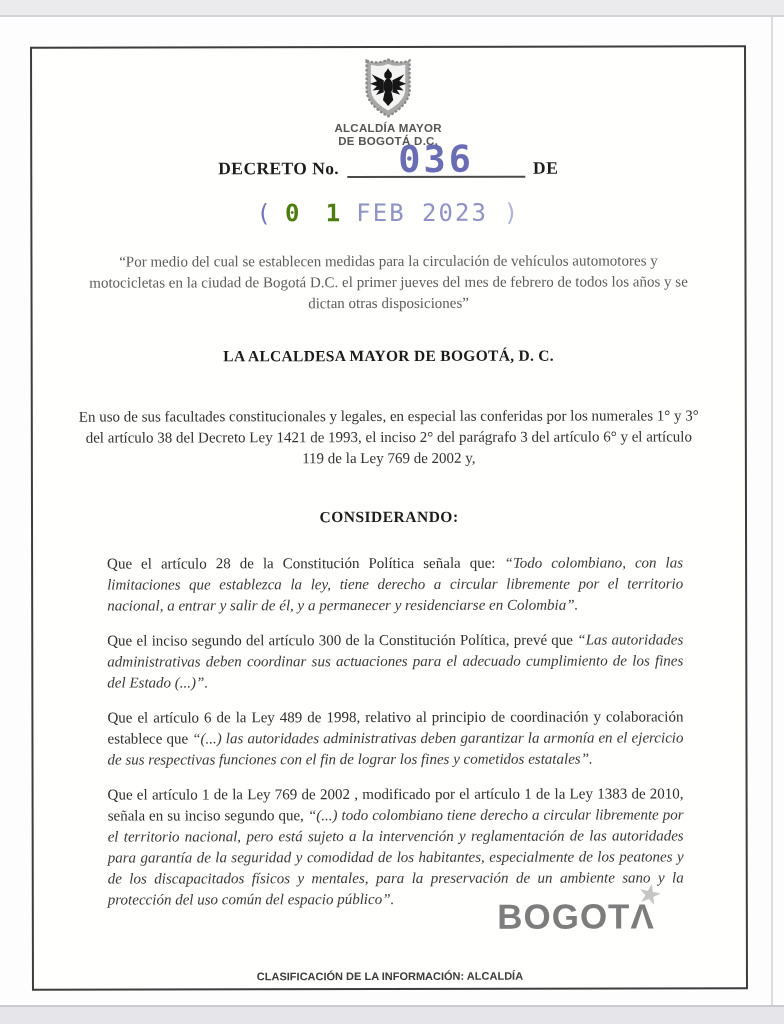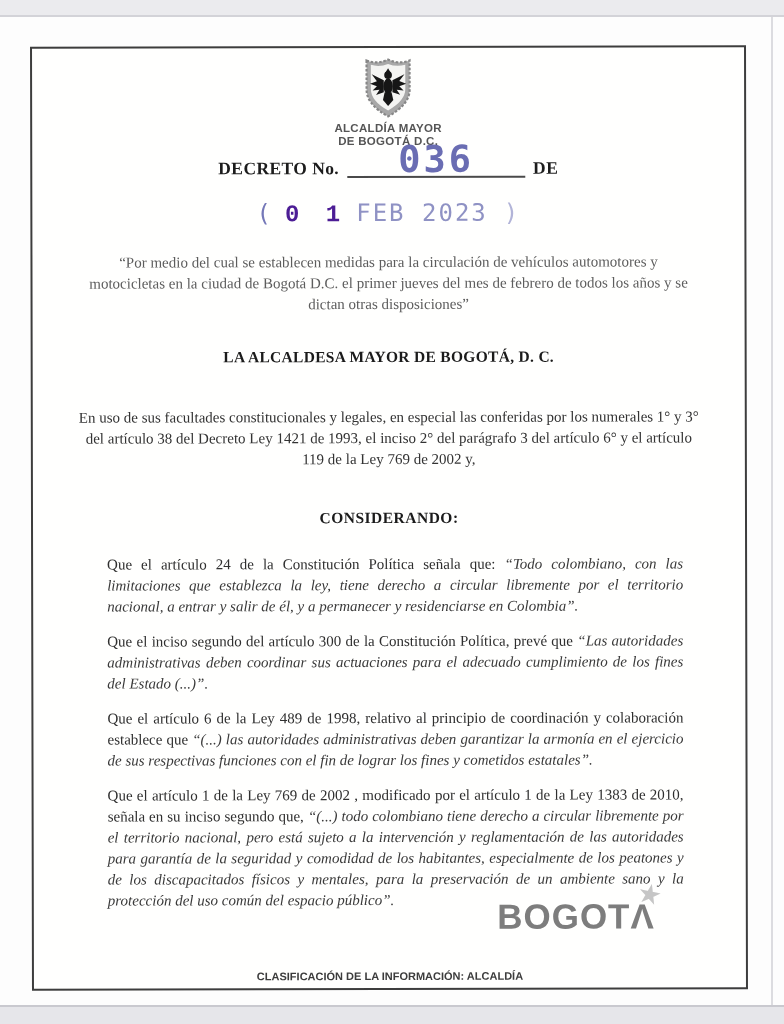--- a/index.html
+++ b/index.html
@@ -30,21 +30,21 @@
   .decree-row{display:flex;justify-content:center;align-items:flex-end;margin-top:5px;font-weight:700;font-size:17.5px;color:#1c1c1c;letter-spacing:0.4px;}
   .decree-underline{position:relative;width:178px;border-bottom:2px solid #4a4a4a;margin:1px 8px;height:22px;}
   .stamp-number{
     position:absolute;left:50%;transform:translateX(-50%);bottom:-5px;
     font-family:"DejaVu Sans Mono",monospace;font-size:37px;font-weight:700;
     color:#5e61ad;letter-spacing:3px;opacity:0.92;white-space:nowrap;
   }
 
   .stamp-date{text-align:center;margin-top:20px;font-family:"DejaVu Sans Mono",monospace;font-size:24px;letter-spacing:2px;white-space:nowrap;}
   .sd-open{color:#7578b8;margin-right:12px;}
-  .sd-day{color:#4c1d95;font-weight:700;letter-spacing:6px;font-family:Liberation Mono, monospace;}
+  .sd-day{color:#4d7c0f;font-weight:700;letter-spacing:6px;}
   .sd-my{color:#8f92c4;margin-left:10px;}
   .sd-close{color:#b2b4d8;margin-left:16px;}
 
   .subject{margin:24px auto 0;width:612px;text-align:center;color:#5d5d5d;font-size:15px;line-height:21px;}
   .authority{margin-top:33px;text-align:center;font-weight:700;font-size:15.5px;color:#1b1b1b;letter-spacing:0.3px;}
   .preamble{margin:41px auto 0;width:630px;text-align:center;font-size:15px;line-height:21px;color:#333;}
   .considerando{margin-top:39px;text-align:center;font-weight:700;font-size:15.5px;letter-spacing:0.5px;color:#1b1b1b;}
 
   .cons{padding:0 62px 0 74px;}
   .cons p{margin:14px 0 0;text-align:justify;line-height:21px;color:#2f2f2f;font-size:15px;}
@@ -119,21 +119,21 @@
 
     <div class="subject">“Por medio del cual se establecen medidas para la circulación de vehículos automotores y motocicletas en la ciudad de Bogotá D.C. el primer jueves del mes de febrero de todos los años y se dictan otras disposiciones”</div>
 
     <div class="authority">LA ALCALDESA MAYOR DE BOGOTÁ, D. C.</div>
 
     <div class="preamble">En uso de sus facultades constitucionales y legales, en especial las conferidas por los numerales 1° y 3° del artículo 38 del Decreto Ley 1421 de 1993, el inciso 2° del parágrafo 3 del artículo 6° y el artículo 119 de la Ley 769 de 2002 y,</div>
 
     <div class="considerando">CONSIDERANDO:</div>
 
     <div class="cons">
-      <p><span>Que el artículo 24 de la Constitución Política señala que: </span><span class="q">“Todo colombiano, con las limitaciones que establezca la ley, tiene derecho a circular libremente por el territorio nacional, a entrar y salir de él, y a permanecer y residenciarse en Colombia”.</span></p>
+      <p><span>Que el artículo 28 de la Constitución Política señala que: </span><span class="q">“Todo colombiano, con las limitaciones que establezca la ley, tiene derecho a circular libremente por el territorio nacional, a entrar y salir de él, y a permanecer y residenciarse en Colombia”.</span></p>
       <p><span>Que el inciso segundo del artículo 300 de la Constitución Política, prevé que </span><span class="q">“Las autoridades administrativas deben coordinar sus actuaciones para el adecuado cumplimiento de los fines del Estado (...)”.</span></p>
       <p><span>Que el artículo 6 de la Ley 489 de 1998, relativo al principio de coordinación y colaboración establece que </span><span class="q">“(...) las autoridades administrativas deben garantizar la armonía en el ejercicio de sus respectivas funciones con el fin de lograr los fines y cometidos estatales”.</span></p>
       <p><span>Que el artículo 1 de la Ley 769 de 2002 , modificado por el artículo 1 de la Ley 1383 de 2010, señala en su inciso segundo que, </span><span class="q">“(...) todo colombiano tiene derecho a circular libremente por el territorio nacional, pero está sujeto a la intervención y reglamentación de las autoridades para garantía de la seguridad y comodidad de los habitantes, especialmente de los peatones y de los discapacitados físicos y mentales, para la preservación de un ambiente sano y la protección del uso común del espacio público”.</span></p>
     </div>
 
 
     <div class="logo">
       <span class="star">★</span><span>BOGOT</span><span class="caret">Λ</span>
     </div>
 

